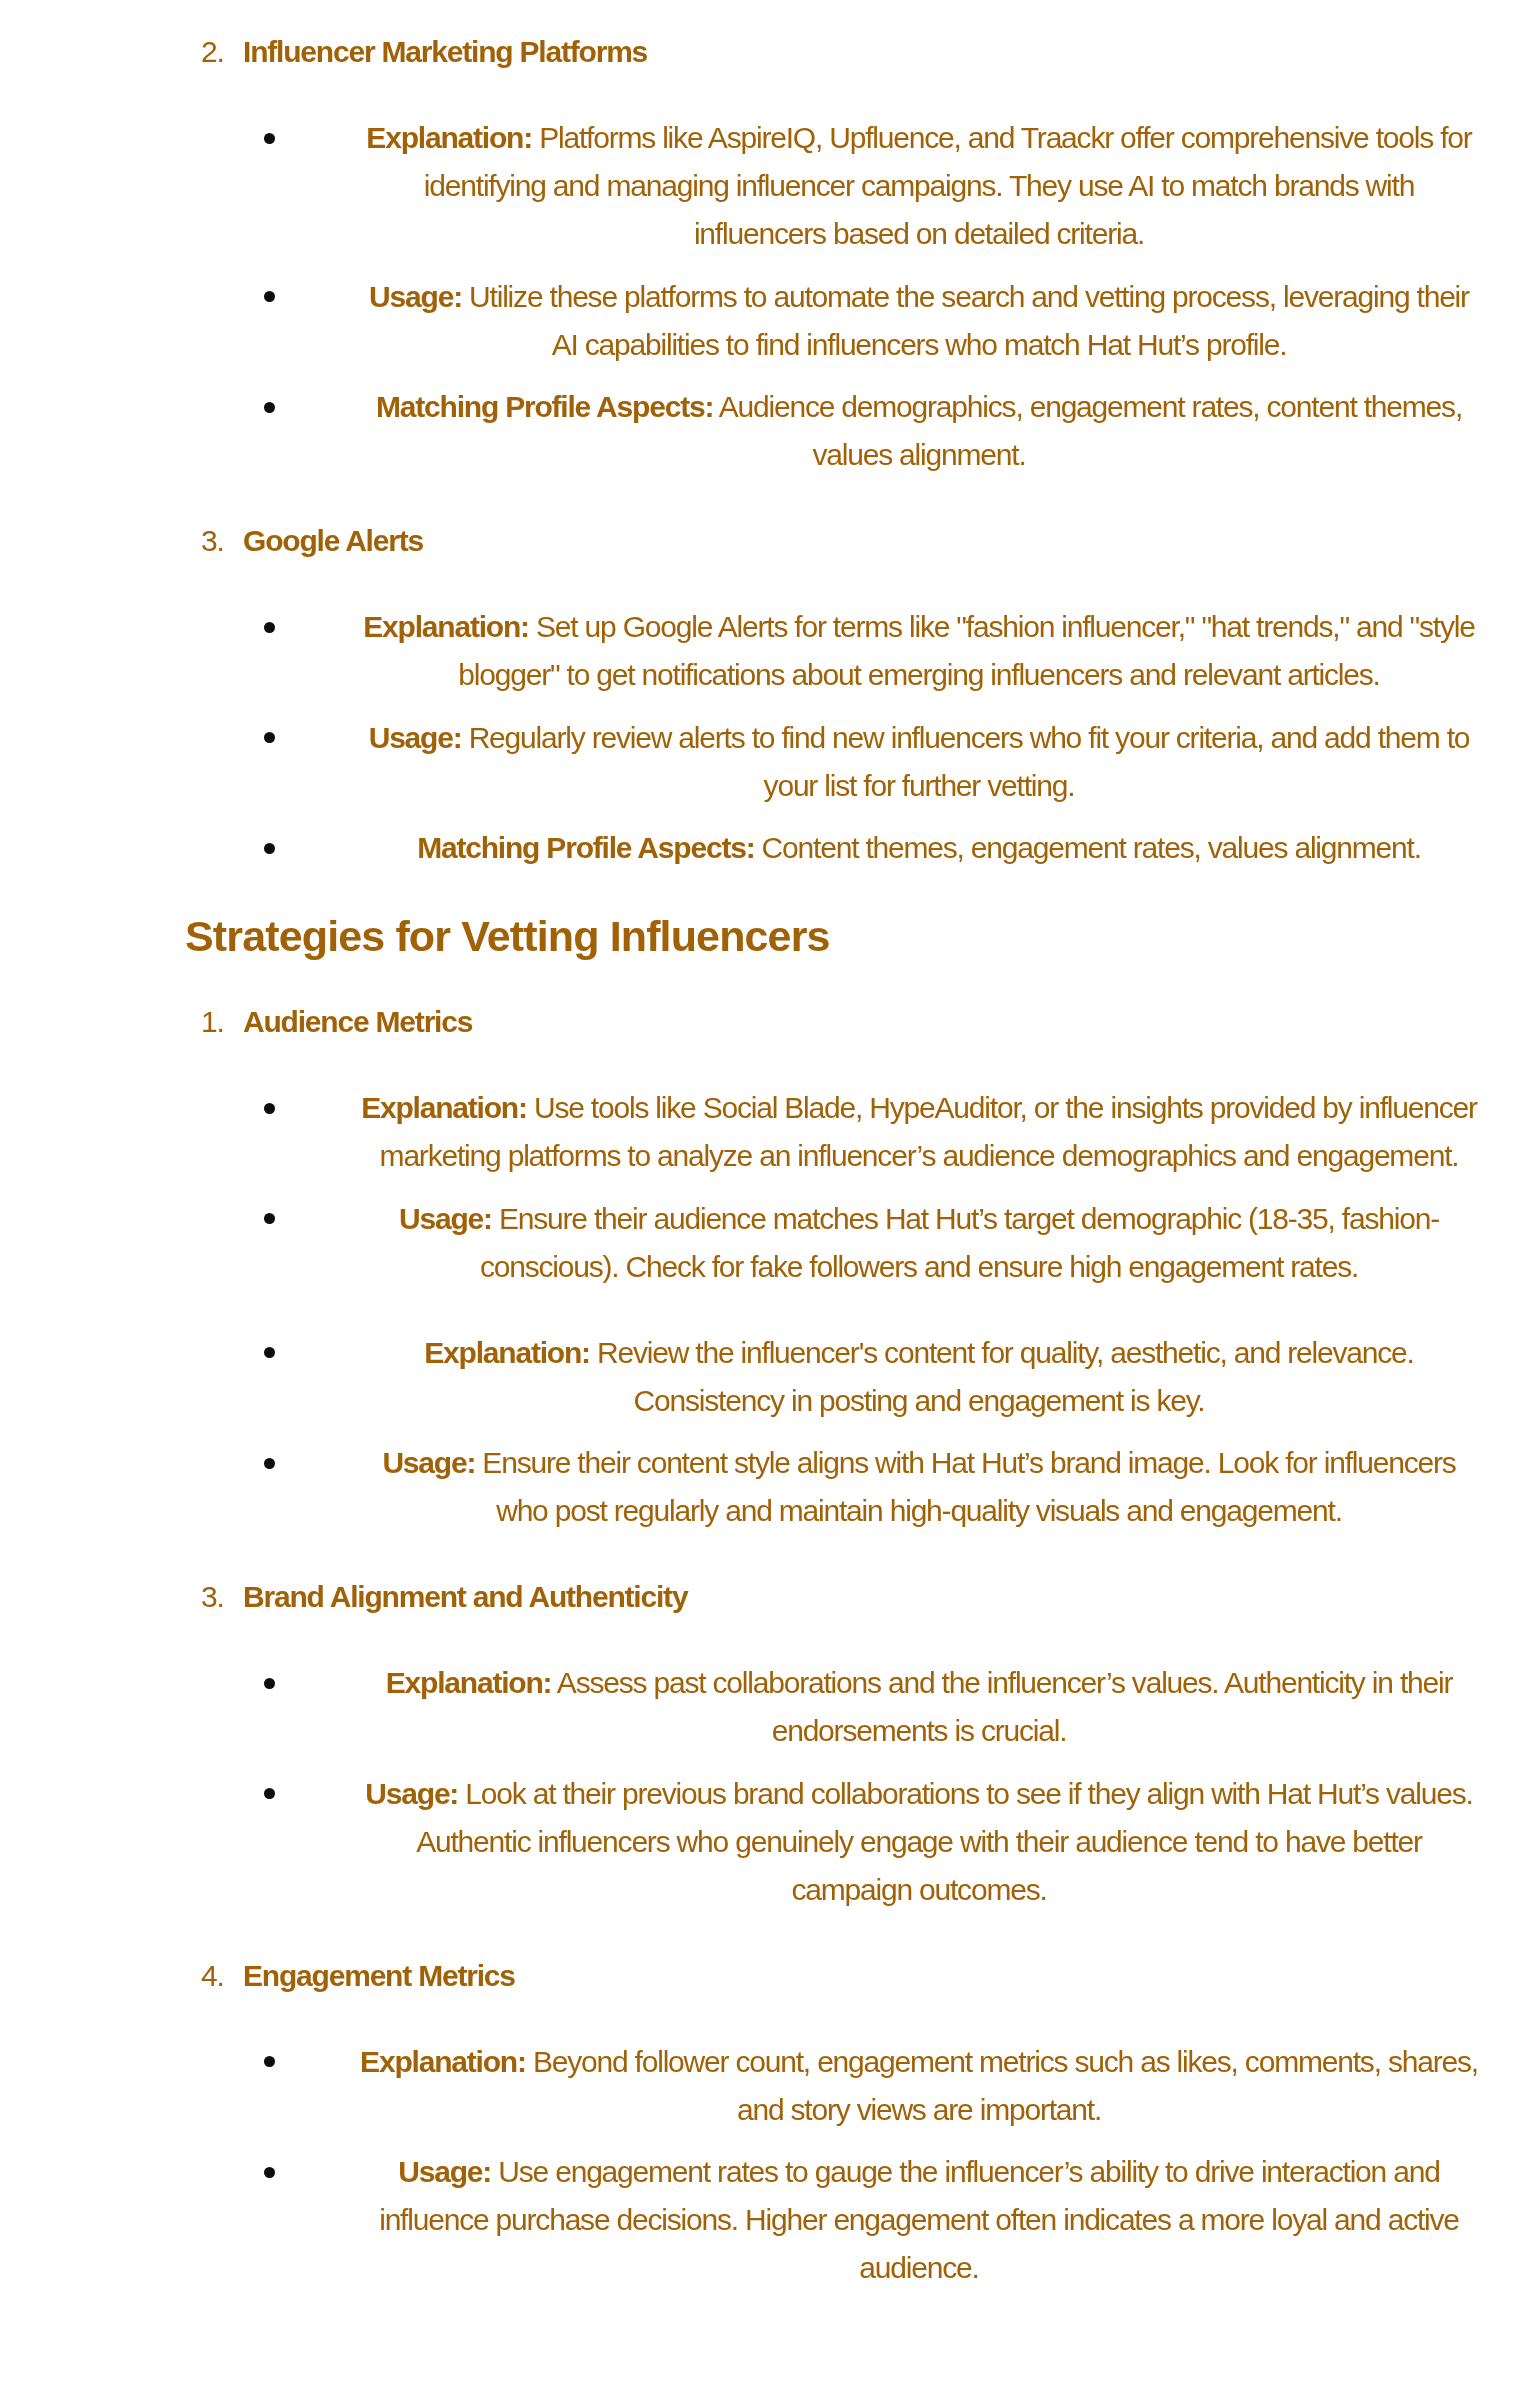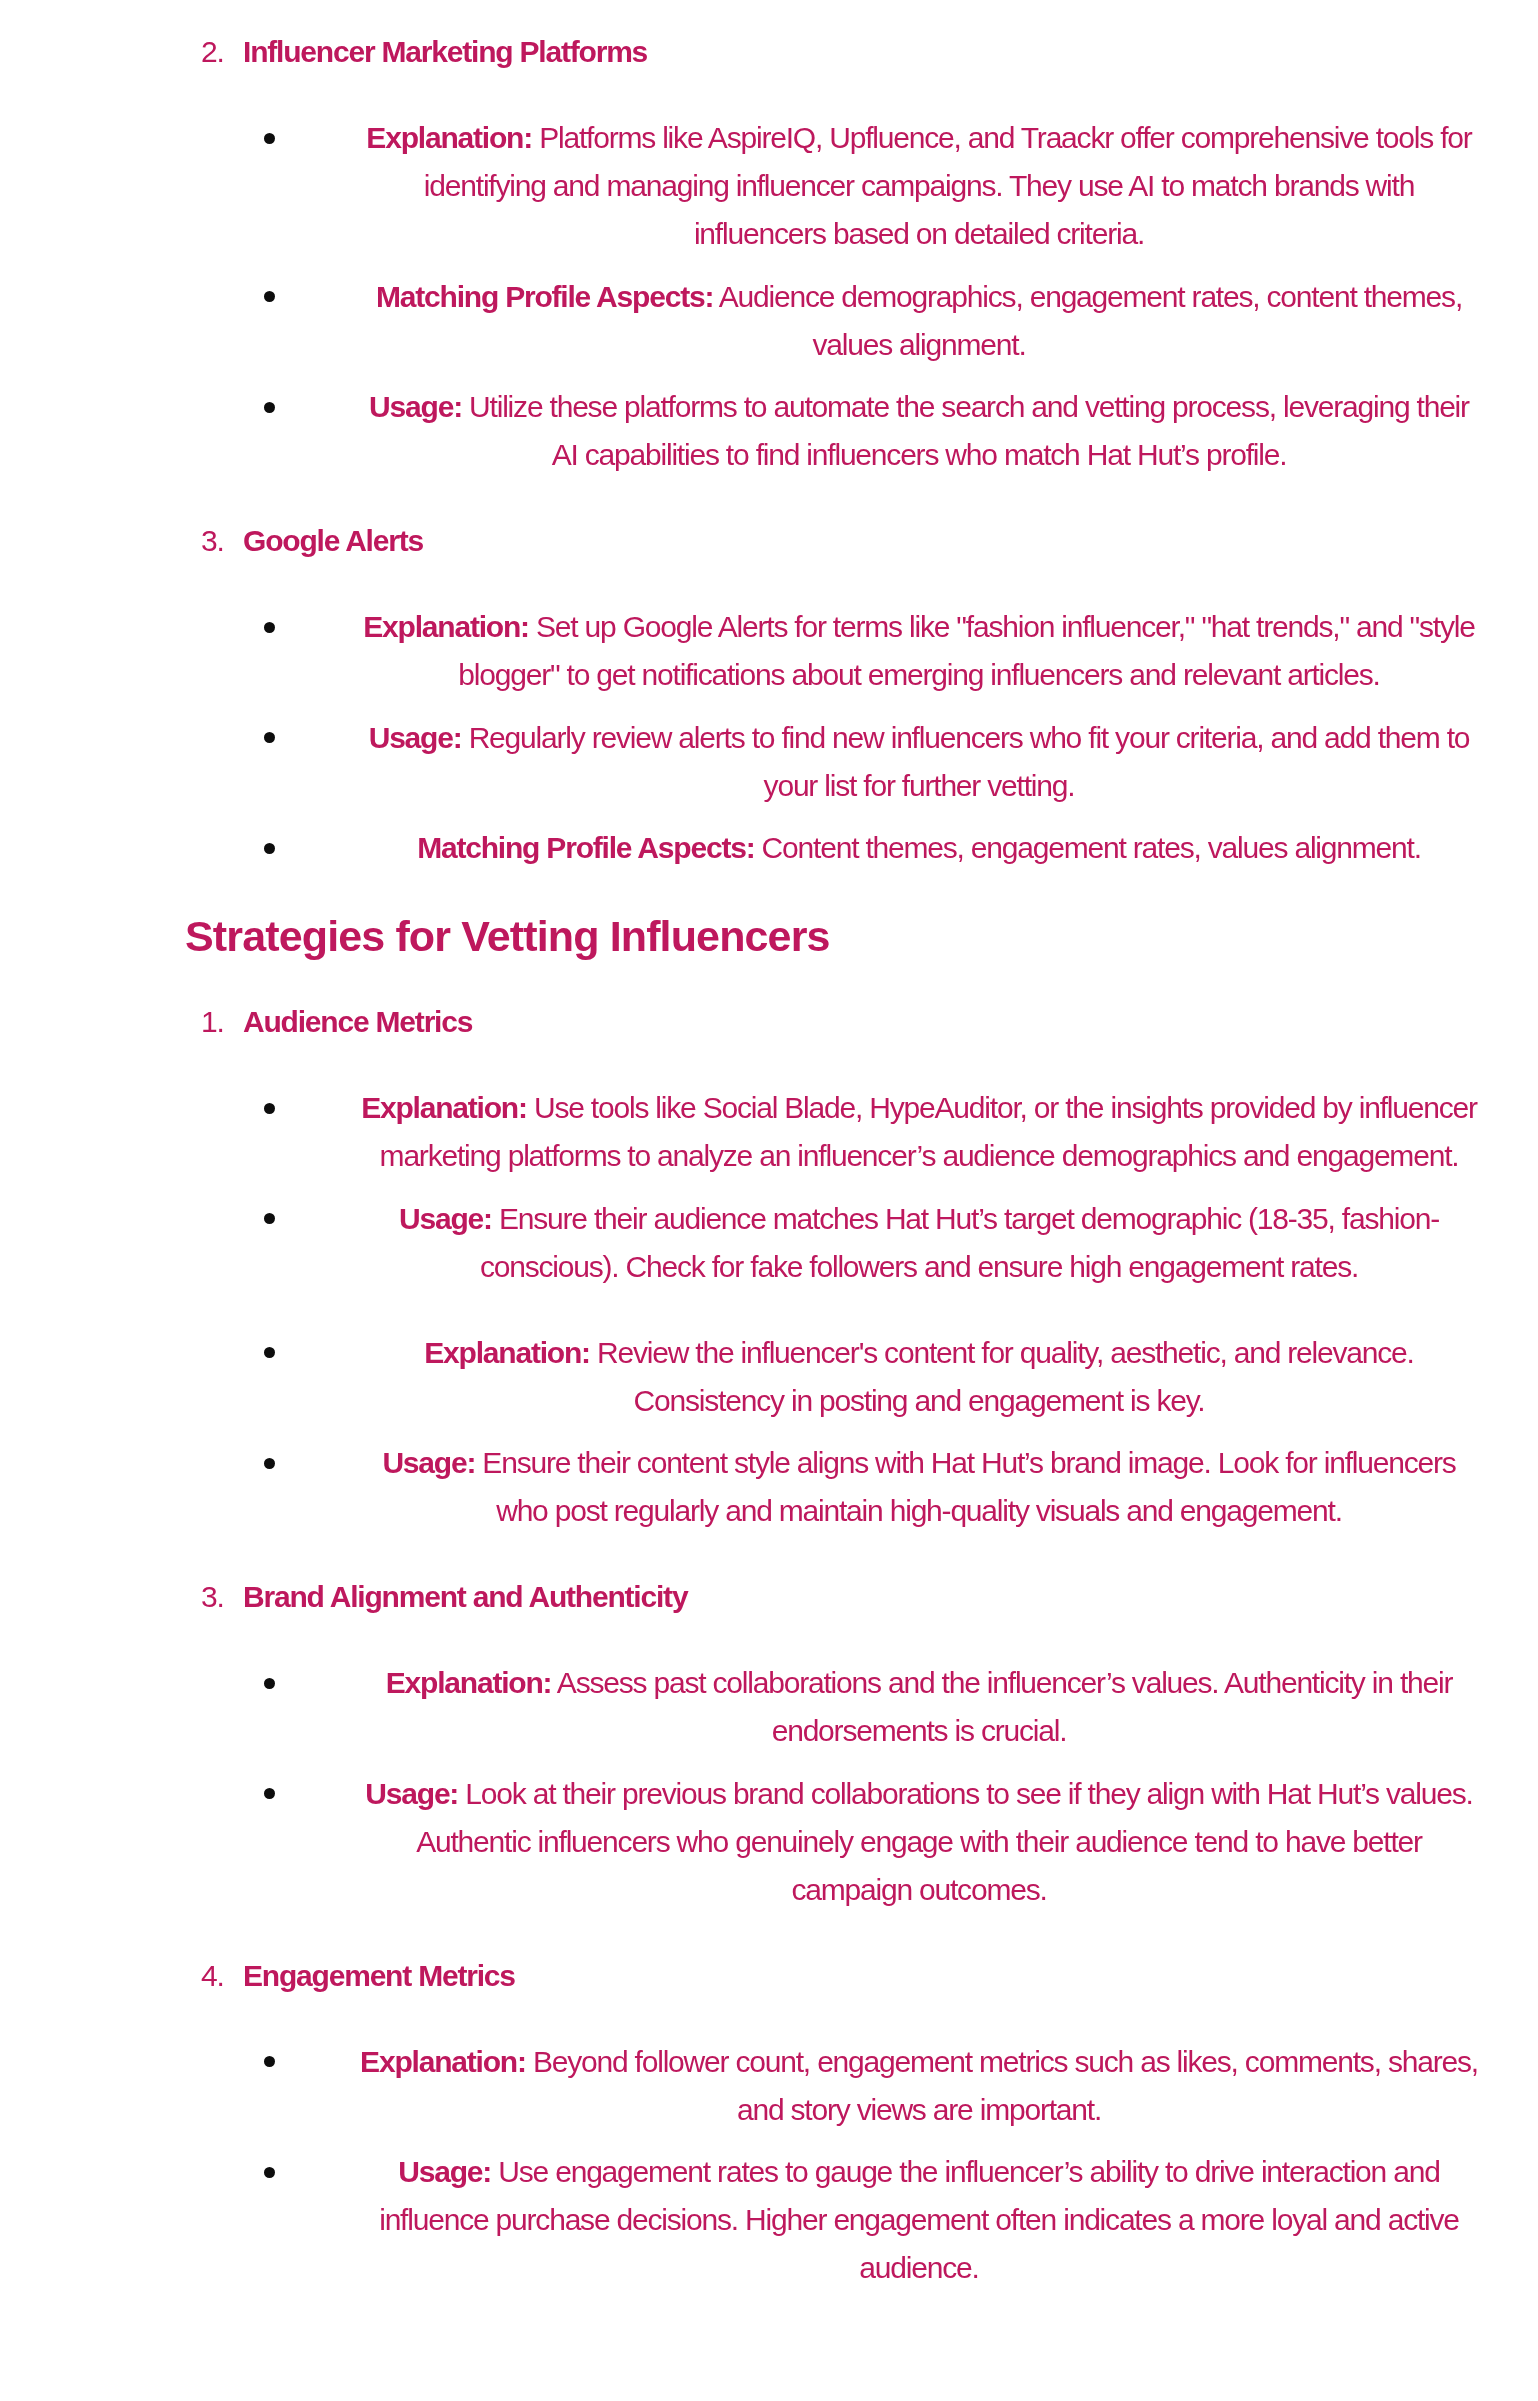--- a/index.html
+++ b/index.html
@@ -4,21 +4,21 @@
 <title>Document</title>
 <style>
   html, body { margin: 0; padding: 0; background: #ffffff; }
   .page {
     position: relative;
     width: 1539px;
     height: 2401px;
     box-sizing: border-box;
     padding-top: 28px;
     background: #ffffff;
-    color: #be185d;
+    color: #a16207;
     font-family: "Liberation Sans", "DejaVu Sans", sans-serif;
     overflow: hidden;
   }
   
   .ni {
     margin-left: 201px;
     margin-top: 38px;
     font-size: 30px;
     line-height: 48px;
     letter-spacing: -0.04em;
@@ -68,28 +68,28 @@
 
   <div class="b first">
     <span class="dot"></span>
     <div class="ln"><strong class="lbl">Explanation:</strong> <span>Platforms like AspireIQ, Upfluence, and Traackr offer comprehensive tools for</span></div>
     <div class="ln">identifying and managing influencer campaigns. They use AI to match brands with</div>
     <div class="ln">influencers based on detailed criteria.</div>
   </div>
 
   <div class="b">
     <span class="dot"></span>
-    <div class="ln"><strong class="lbl">Matching Profile Aspects:</strong> <span>Audience demographics, engagement rates, content themes,</span></div>
-    <div class="ln">values alignment.</div>
+    <div class="ln"><strong class="lbl">Usage:</strong> <span>Utilize these platforms to automate the search and vetting process, leveraging their</span></div>
+    <div class="ln">AI capabilities to find influencers who match Hat Hut’s profile.</div>
   </div>
 
   <div class="b">
     <span class="dot"></span>
-    <div class="ln"><strong class="lbl">Usage:</strong> <span>Utilize these platforms to automate the search and vetting process, leveraging their</span></div>
-    <div class="ln">AI capabilities to find influencers who match Hat Hut’s profile.</div>
+    <div class="ln"><strong class="lbl">Matching Profile Aspects:</strong> <span>Audience demographics, engagement rates, content themes,</span></div>
+    <div class="ln">values alignment.</div>
   </div>
 
   <div class="ni">
     <span class="num">3.</span><strong>Google Alerts</strong>
   </div>
 
   <div class="b first">
     <span class="dot"></span>
     <div class="ln"><strong class="lbl">Explanation:</strong> <span>Set up Google Alerts for terms like "fashion influencer," "hat trends," and "style</span></div>
     <div class="ln">blogger" to get notifications about emerging influencers and relevant articles.</div>

